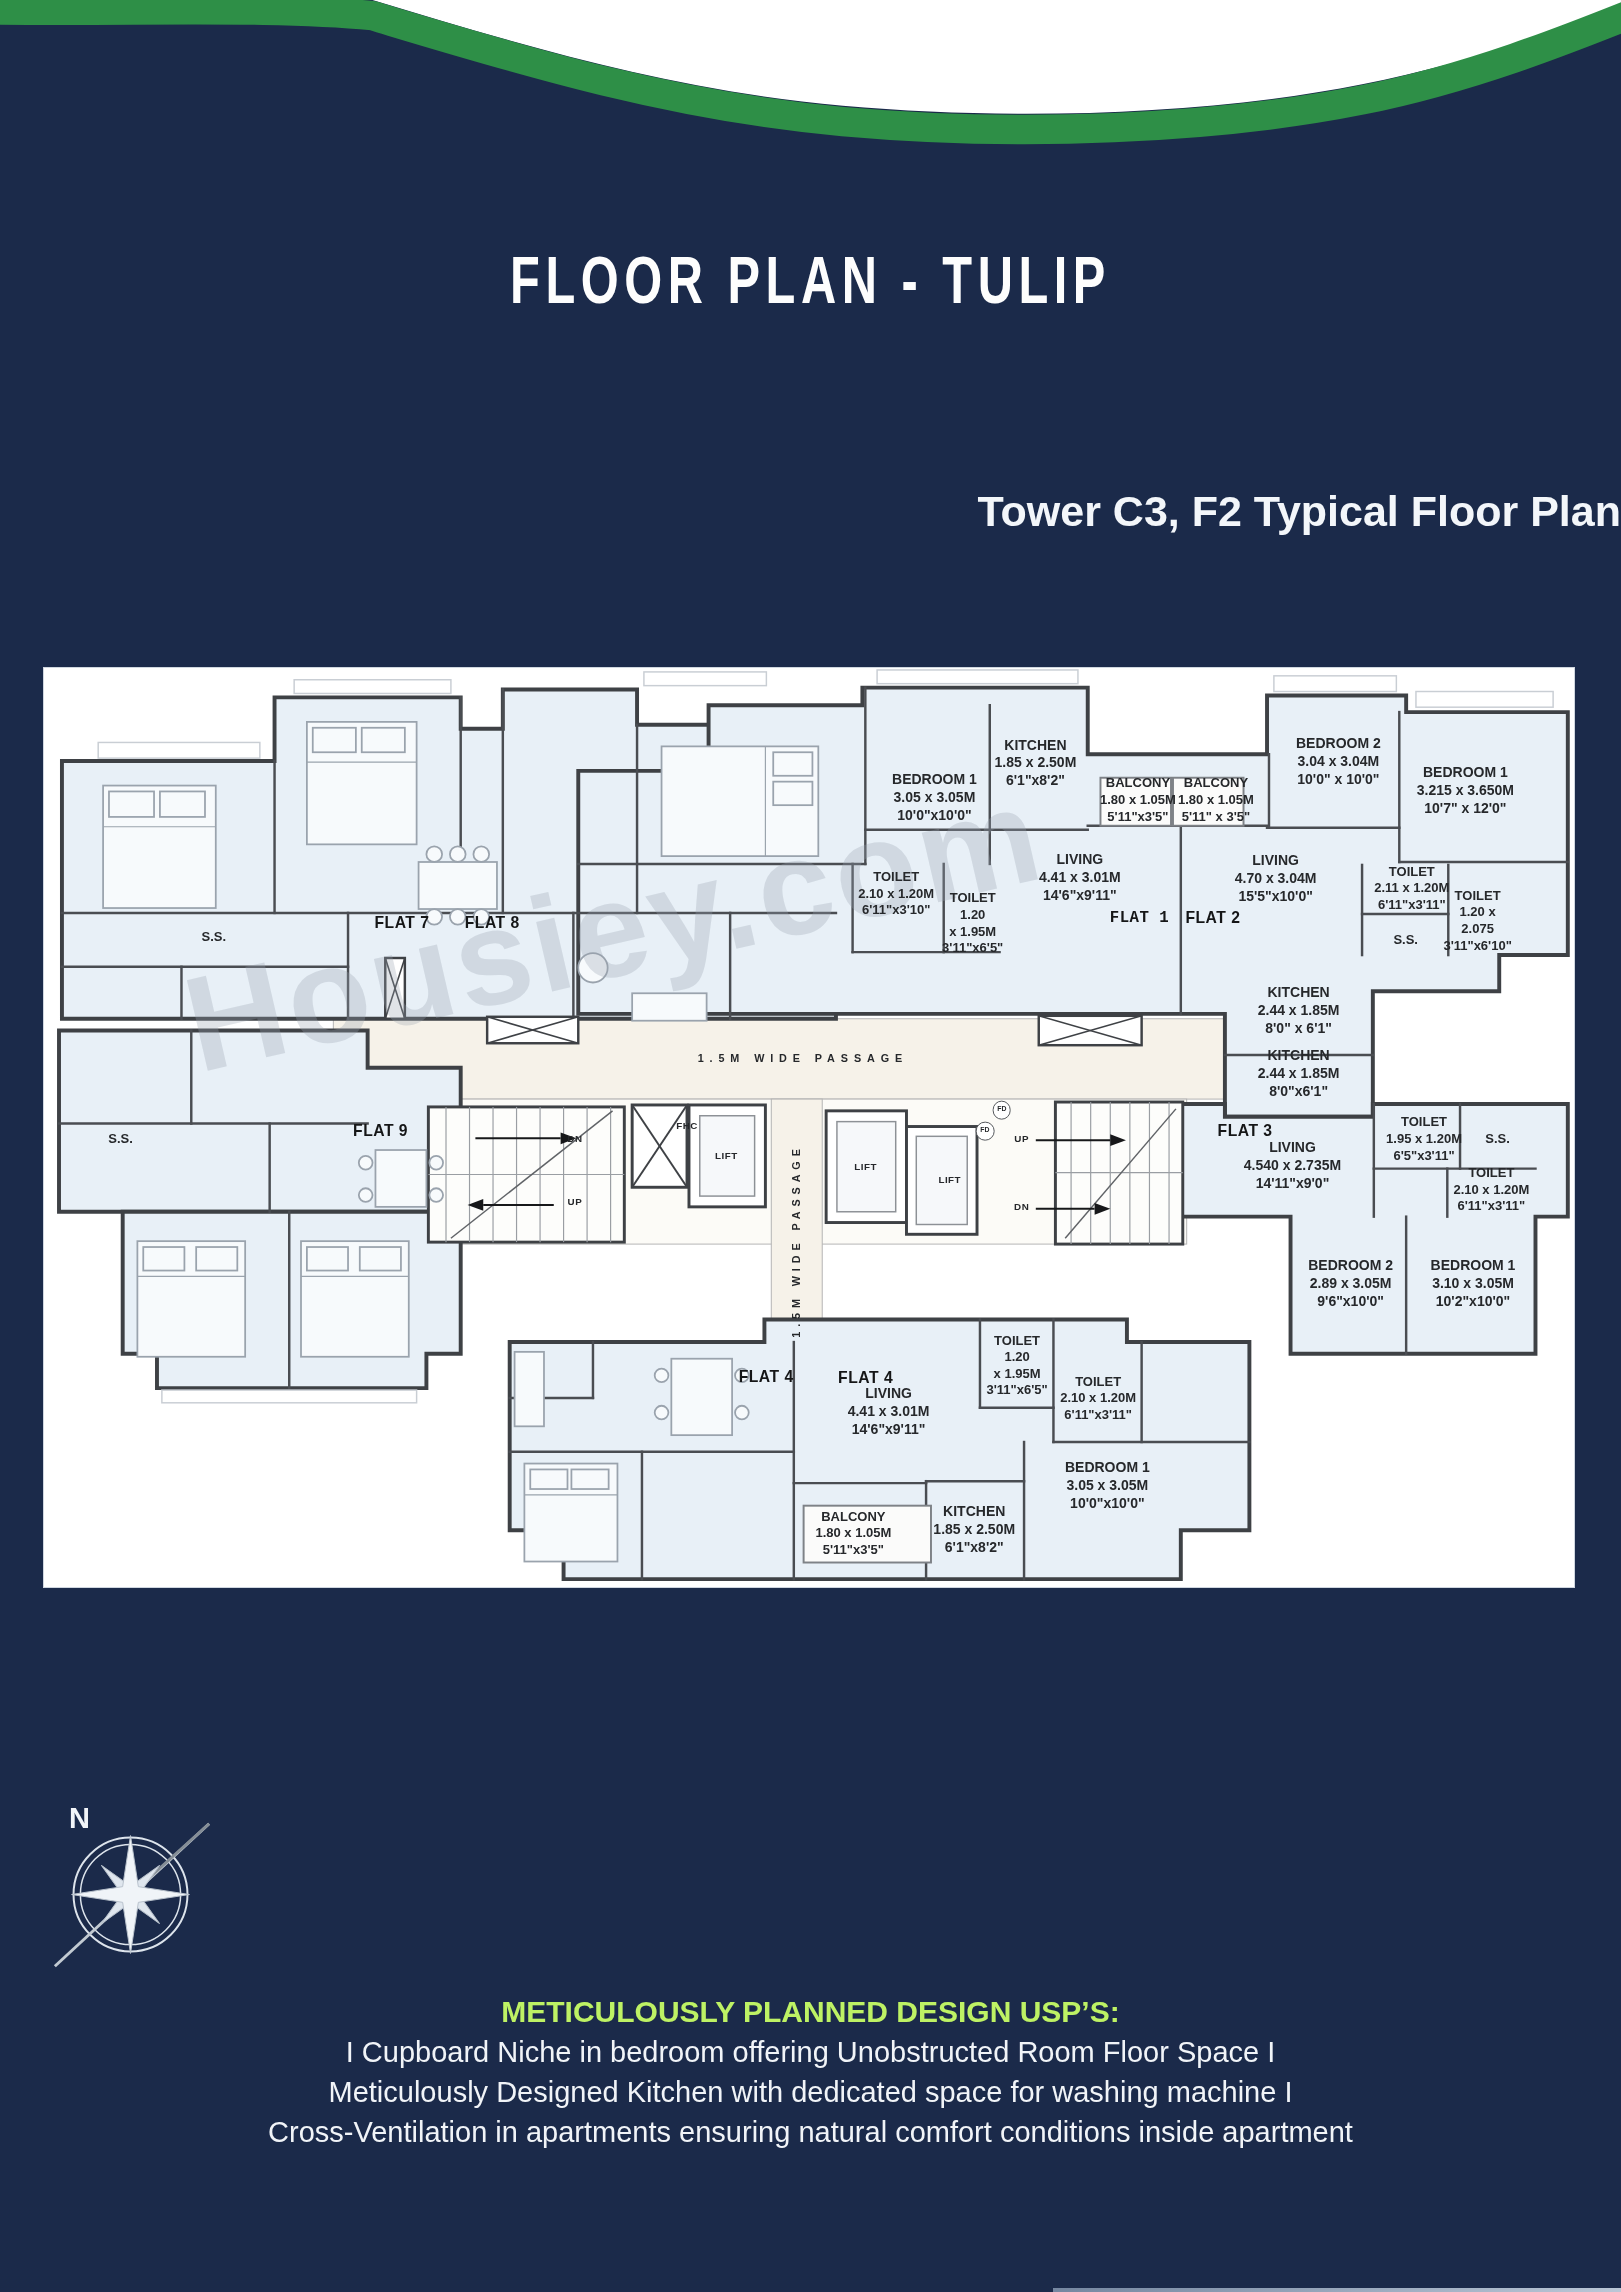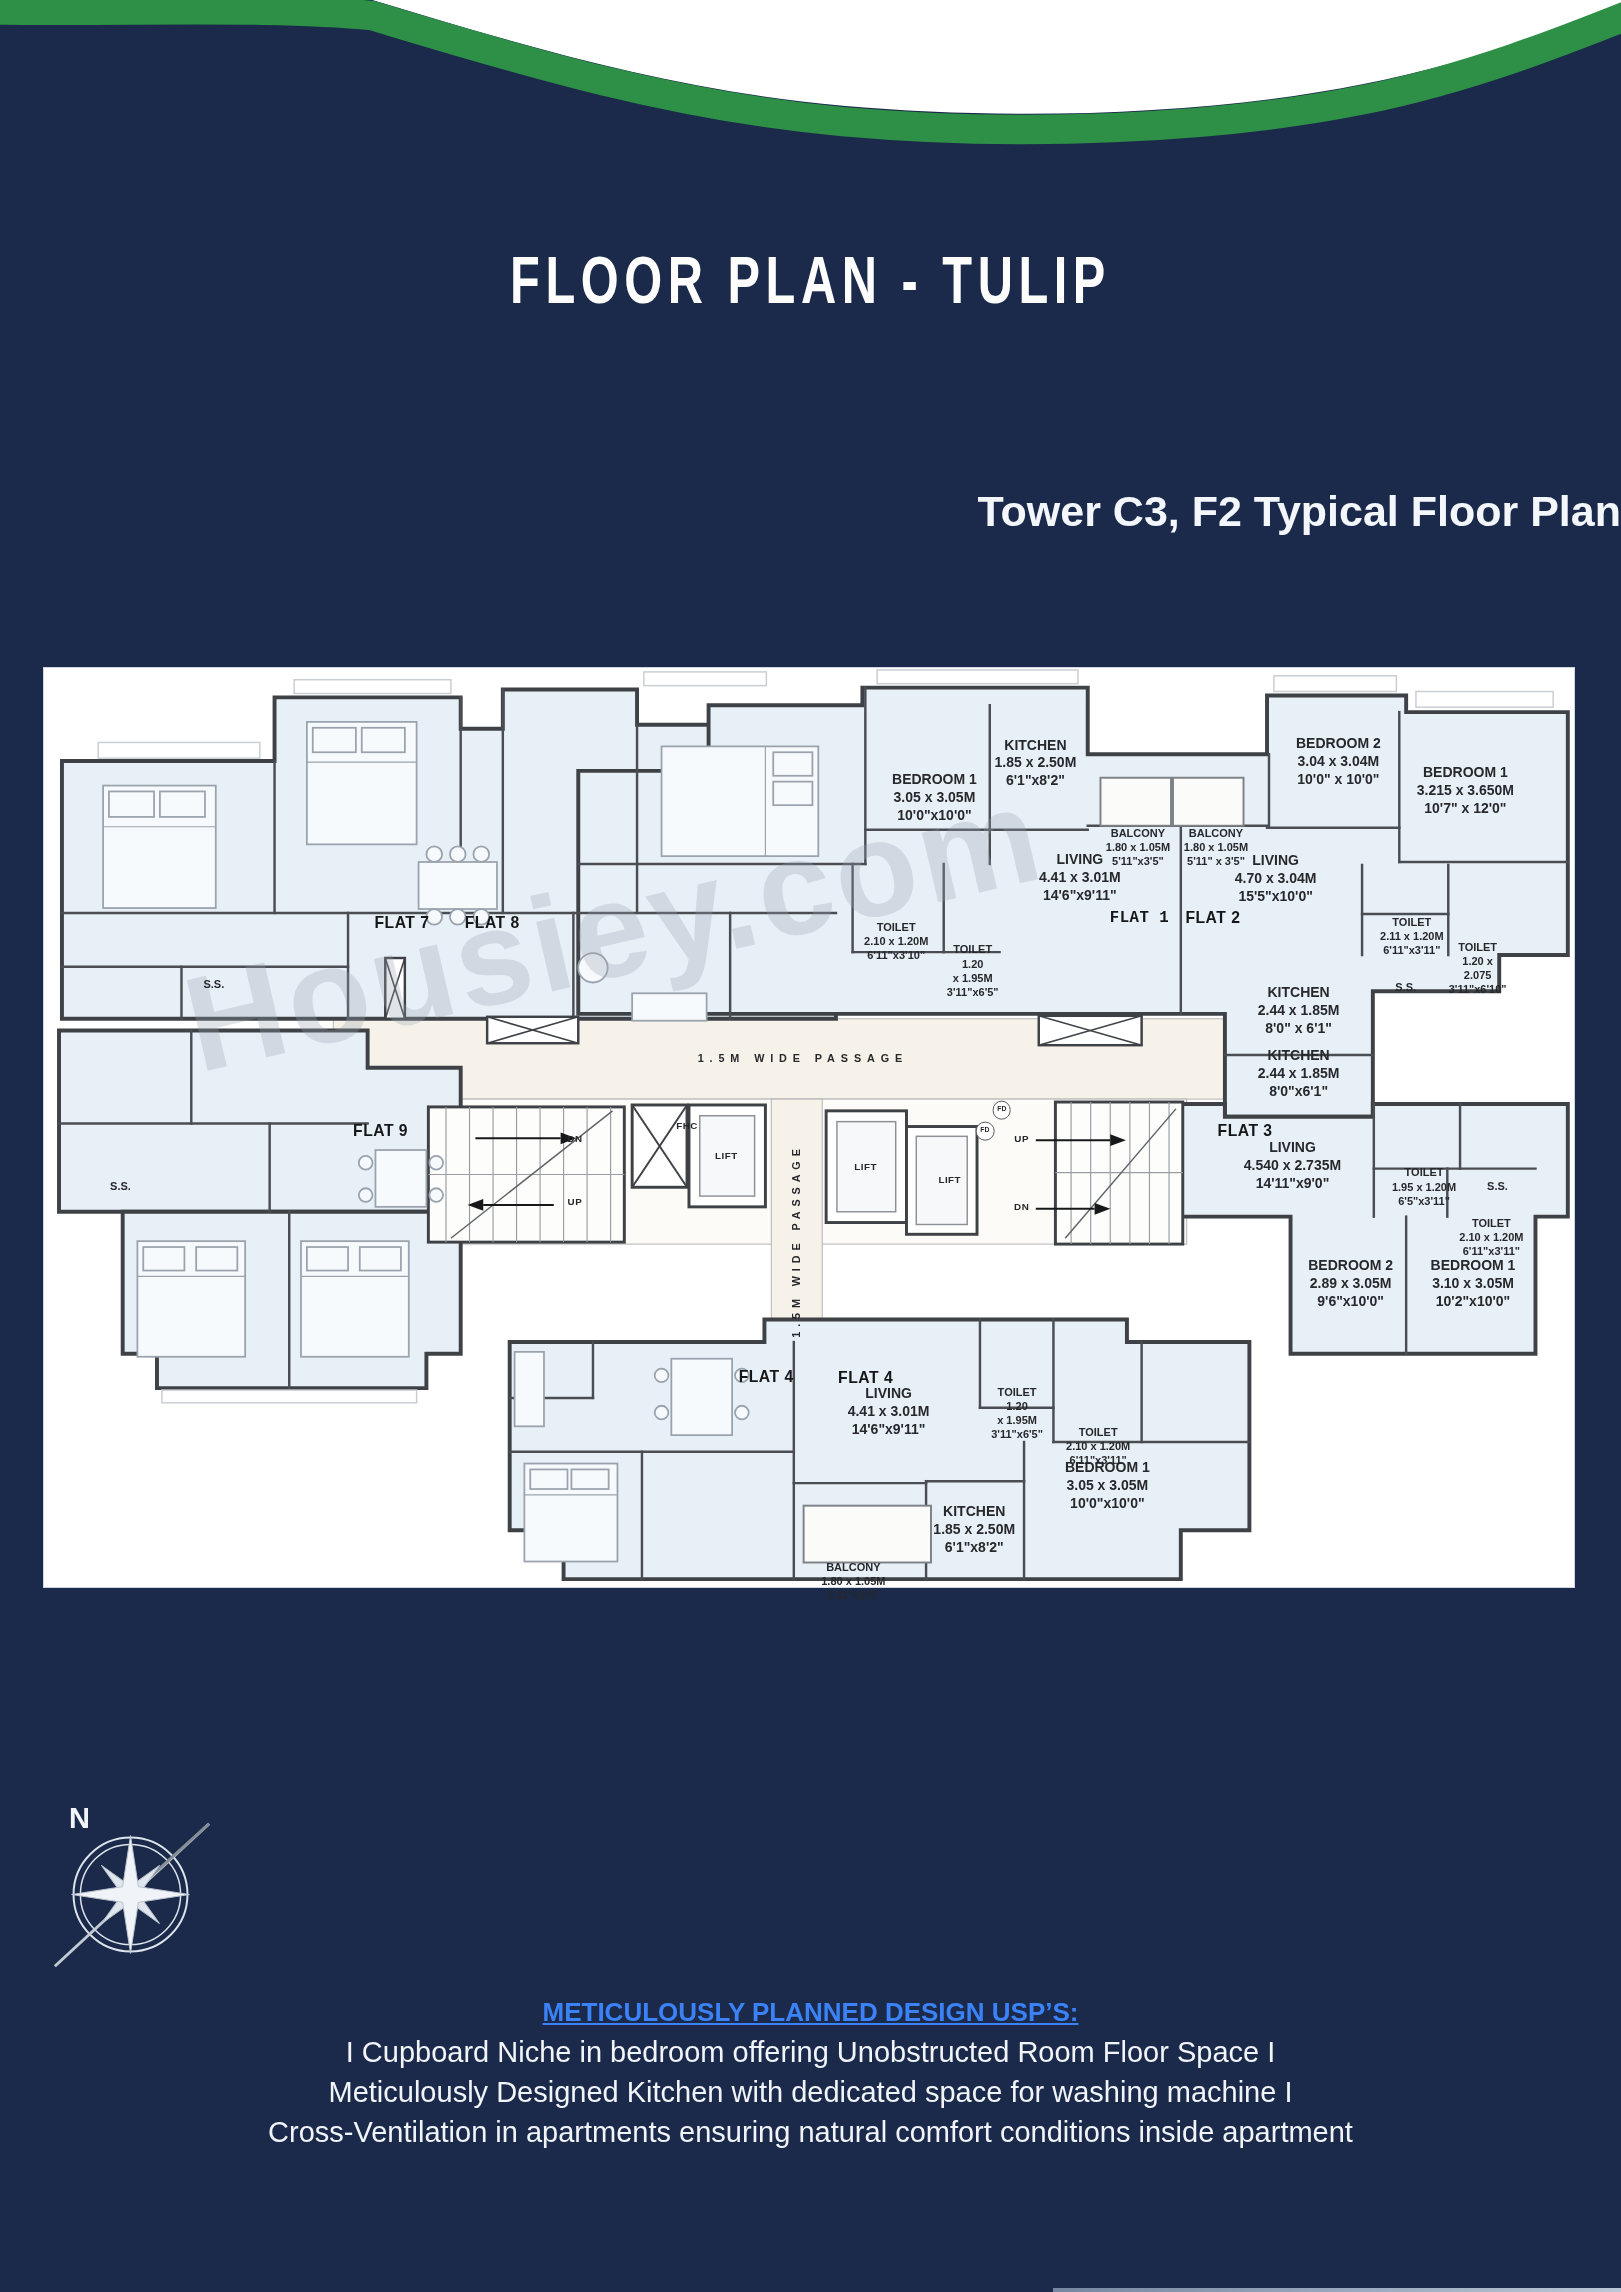--- a/index.html
+++ b/index.html
@@ -15,32 +15,32 @@
        background:#ffffff;box-shadow:0 0 0 1px #cfd6df;}
   .plan-card svg{position:absolute;left:0;top:0;z-index:1;}
   .watermark{position:absolute;left:127px;top:284px;z-index:2;font-size:135px;
        font-weight:700;letter-spacing:3.9px;color:rgba(152,162,175,0.30);
        transform:rotate(-13deg);transform-origin:left top;white-space:nowrap;}
   .labels{position:absolute;left:0;top:0;width:100%;height:100%;z-index:3;}
   .lbl{position:absolute;transform:translate(-50%,-50%);text-align:center;
        color:#26282b;font-weight:700;line-height:1.28;white-space:nowrap;}
   .lbl.flat{font-size:15.7px;letter-spacing:0.5px;color:#151617;}
   .lbl.sm{font-size:14px;}
-  .lbl.xs{font-size:11px;margin-top:47px;}
+  .lbl.xs{font-size:13px;}
   .lbl.core-lbl{font-size:9.8px;letter-spacing:0.5px;}
   .lbl.passage-h{font-size:10.8px;letter-spacing:5.9px;}
   .lbl.passage-v{font-size:10.8px;letter-spacing:4.9px;writing-mode:vertical-rl;
        transform:translate(-50%,-50%) rotate(180deg);}
   .lbl.fd{font-size:6.9px;width:16.7px;height:16.7px;line-height:14.7px;
        border:1.5px solid #55585c;border-radius:50%;background:#fff;}
   .compass{position:absolute;left:47px;top:1811px;width:167px;height:167px;}
   .compass-n{position:absolute;left:69px;top:1802px;color:#f2f5f9;
        font-size:29px;font-weight:700;}
   .usp{position:absolute;left:0;top:1992px;width:100%;text-align:center;color:#fff;}
-  .usp-heading{font-size:26px;font-weight:700;line-height:40px;color:#3b82f6;text-decoration:underline;}
+  .usp-heading{font-size:30px;font-weight:700;line-height:40px;color:#bef264;}
   .usp-line{font-size:29px;font-weight:400;line-height:40px;color:#f1f4f8;}
   .bottom-strip{position:absolute;right:0;bottom:0;width:568px;height:4.9px;
        background:linear-gradient(90deg,#7f91aa,#ccd8e6);opacity:.9;}
 </style>
 </head>
 <body>
 
 <svg class="wave" viewBox="0 0 1654 150" aria-hidden="true">
   <path d="M380,0 C520,42 680,92 860,108 C1040,124 1240,116 1390,86 C1500,64 1600,30 1654,8 L1654,0 Z" fill="#ffffff"></path>
   <path d="M-20,10 C140,12 280,6 380,16 C520,58 680,108 860,124 C1040,140 1240,132 1390,102 C1500,80 1600,40 1670,12" fill="none" stroke="#2e8f47" stroke-width="30"></path>

